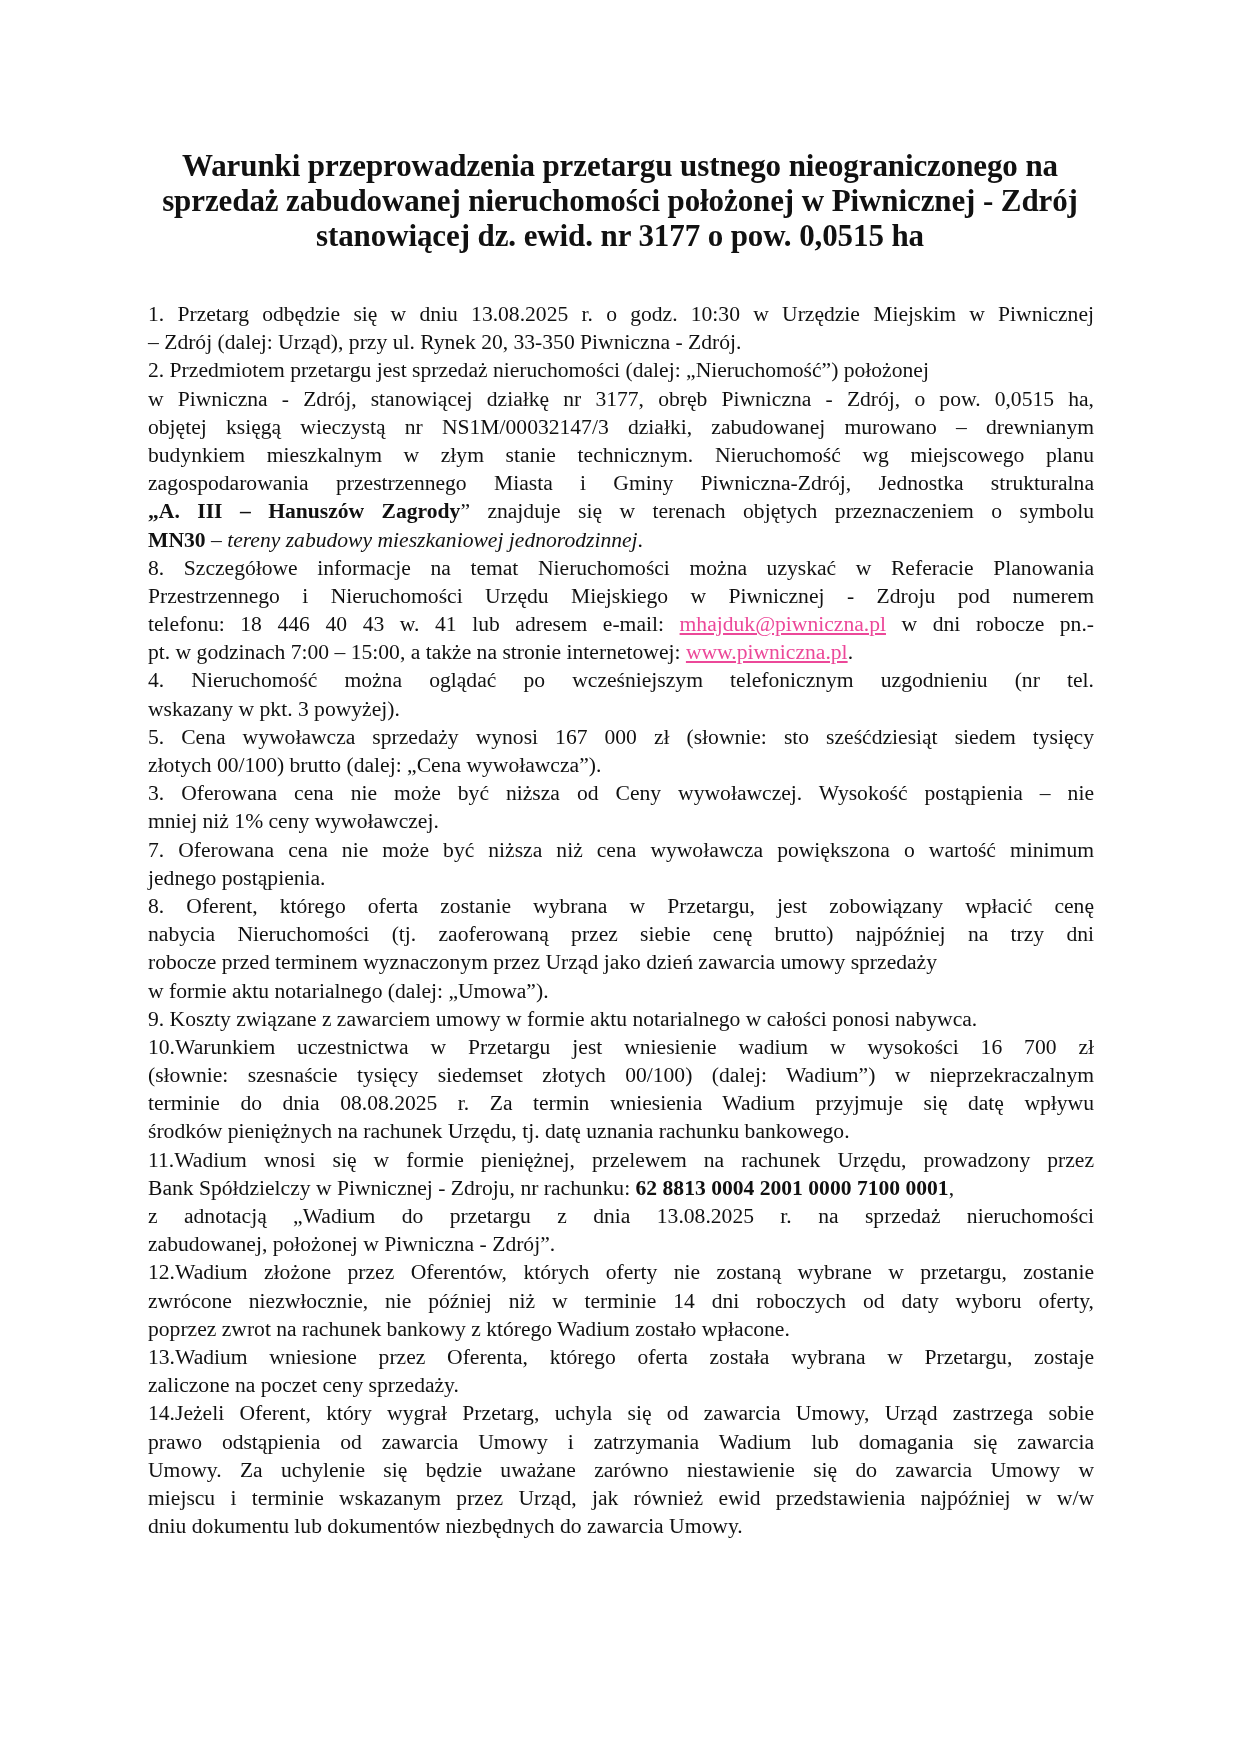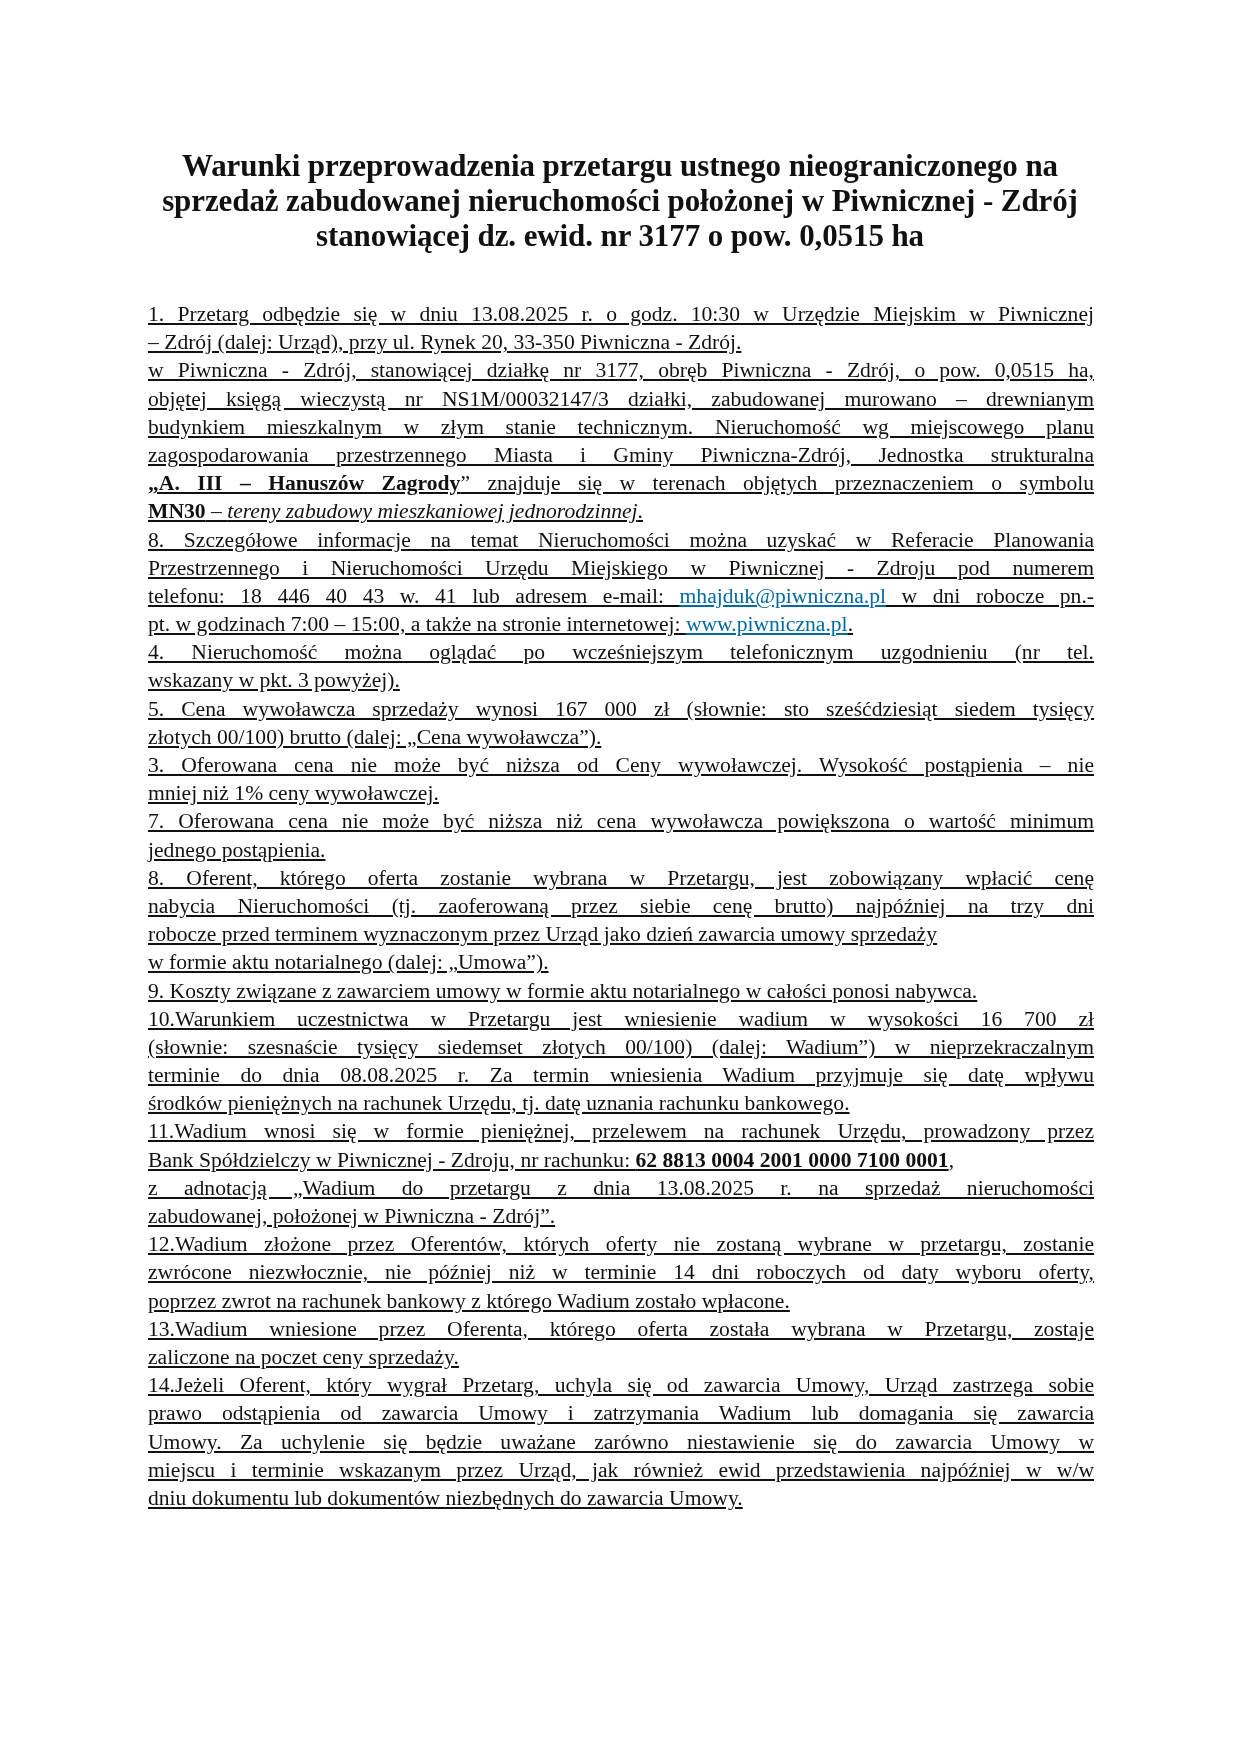--- a/index.html
+++ b/index.html
@@ -9,26 +9,26 @@
     font-family: "Liberation Serif", "DejaVu Serif", serif; color: #111;
   }
   .title {
     position: absolute; left: 150px; top: 148px; width: 940px;
     text-align: center; font-weight: bold; font-size: 31px; line-height: 35px;
     letter-spacing: -0.1px;
   }
   .title div { white-space: nowrap; }
   .body {
     position: absolute; left: 148px; top: 300px; width: 946px;
-    font-size: 21.6px; line-height: 28.2px; text-align: justify; text-decoration: underline;
+    font-size: 21.6px; line-height: 28.2px; text-align: justify;
   }
   .para { margin: 0; }
   .line { display: block; white-space: nowrap; text-align: justify; text-align-last: justify; height: 28.2px; overflow: visible; }
   .line.last { text-align-last: left; }
-  a.link { color: #0369a1; text-decoration: underline; }
+  a.link { color: #ec4899; text-decoration: underline; }
   .b { font-weight: bold; }
   .i { font-style: italic; }
 </style>
 </head>
 <body>
 
 <div class="page">
 
   <div class="title">
     <div>Warunki przeprowadzenia przetargu ustnego nieograniczonego na</div>
@@ -37,20 +37,21 @@
   </div>
 
   <div class="body">
 
     <div class="para">
       <span class="line">1. Przetarg odbędzie się w dniu 13.08.2025 r. o godz. 10:30 w Urzędzie Miejskim w Piwnicznej</span>
       <span class="line last">– Zdrój (dalej: Urząd), przy ul. Rynek 20, 33-350 Piwniczna - Zdrój.</span>
     </div>
 
     <div class="para">
+      <span class="line last">2. Przedmiotem przetargu jest sprzedaż nieruchomości (dalej: „Nieruchomość”) położonej</span>
       <span class="line">w Piwniczna - Zdrój, stanowiącej działkę nr 3177, obręb Piwniczna - Zdrój, o pow. 0,0515 ha,</span>
       <span class="line">objętej księgą wieczystą nr NS1M/00032147/3 działki, zabudowanej murowano – drewnianym</span>
       <span class="line">budynkiem mieszkalnym w złym stanie technicznym. Nieruchomość wg miejscowego planu</span>
       <span class="line">zagospodarowania przestrzennego Miasta i Gminy Piwniczna-Zdrój, Jednostka strukturalna</span>
       <span class="line"><span class="b">„A. III – Hanuszów Zagrody</span><span>” znajduje się w terenach objętych przeznaczeniem o symbolu</span></span>
       <span class="line last"><span class="b">MN30</span><span> – </span><span class="i">tereny zabudowy mieszkaniowej jednorodzinnej</span><span>.</span></span>
     </div>
 
     <div class="para">
       <span class="line">8. Szczegółowe informacje na temat Nieruchomości można uzyskać w Referacie Planowania</span>

